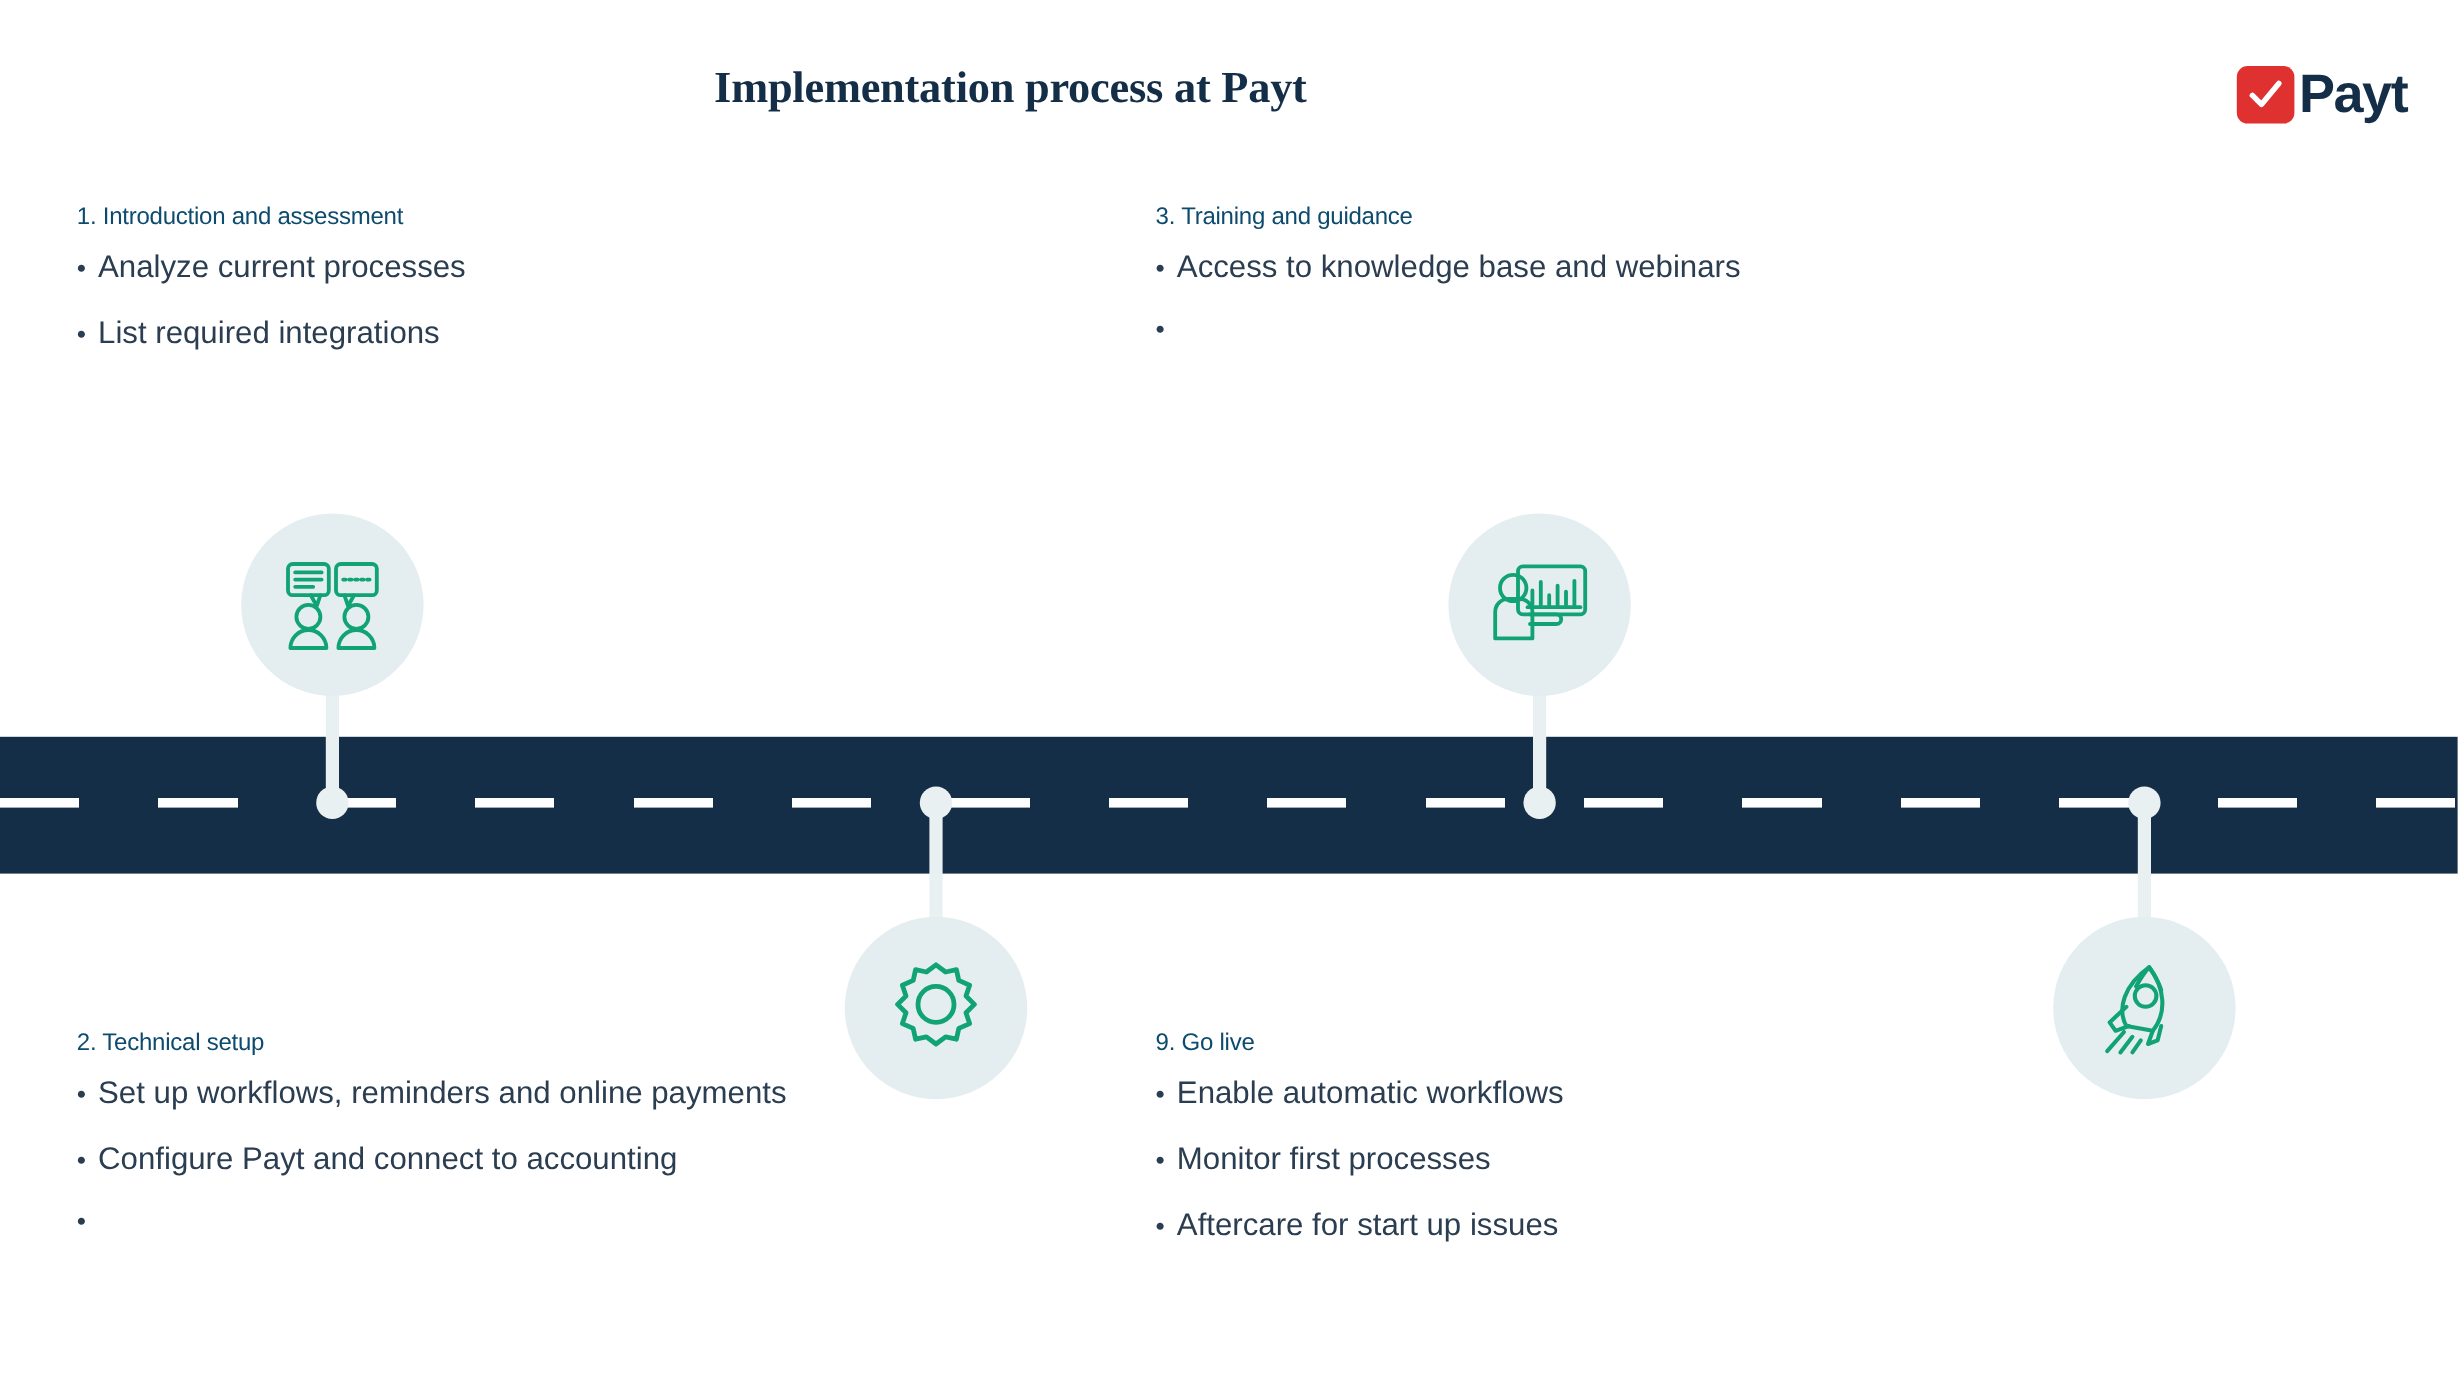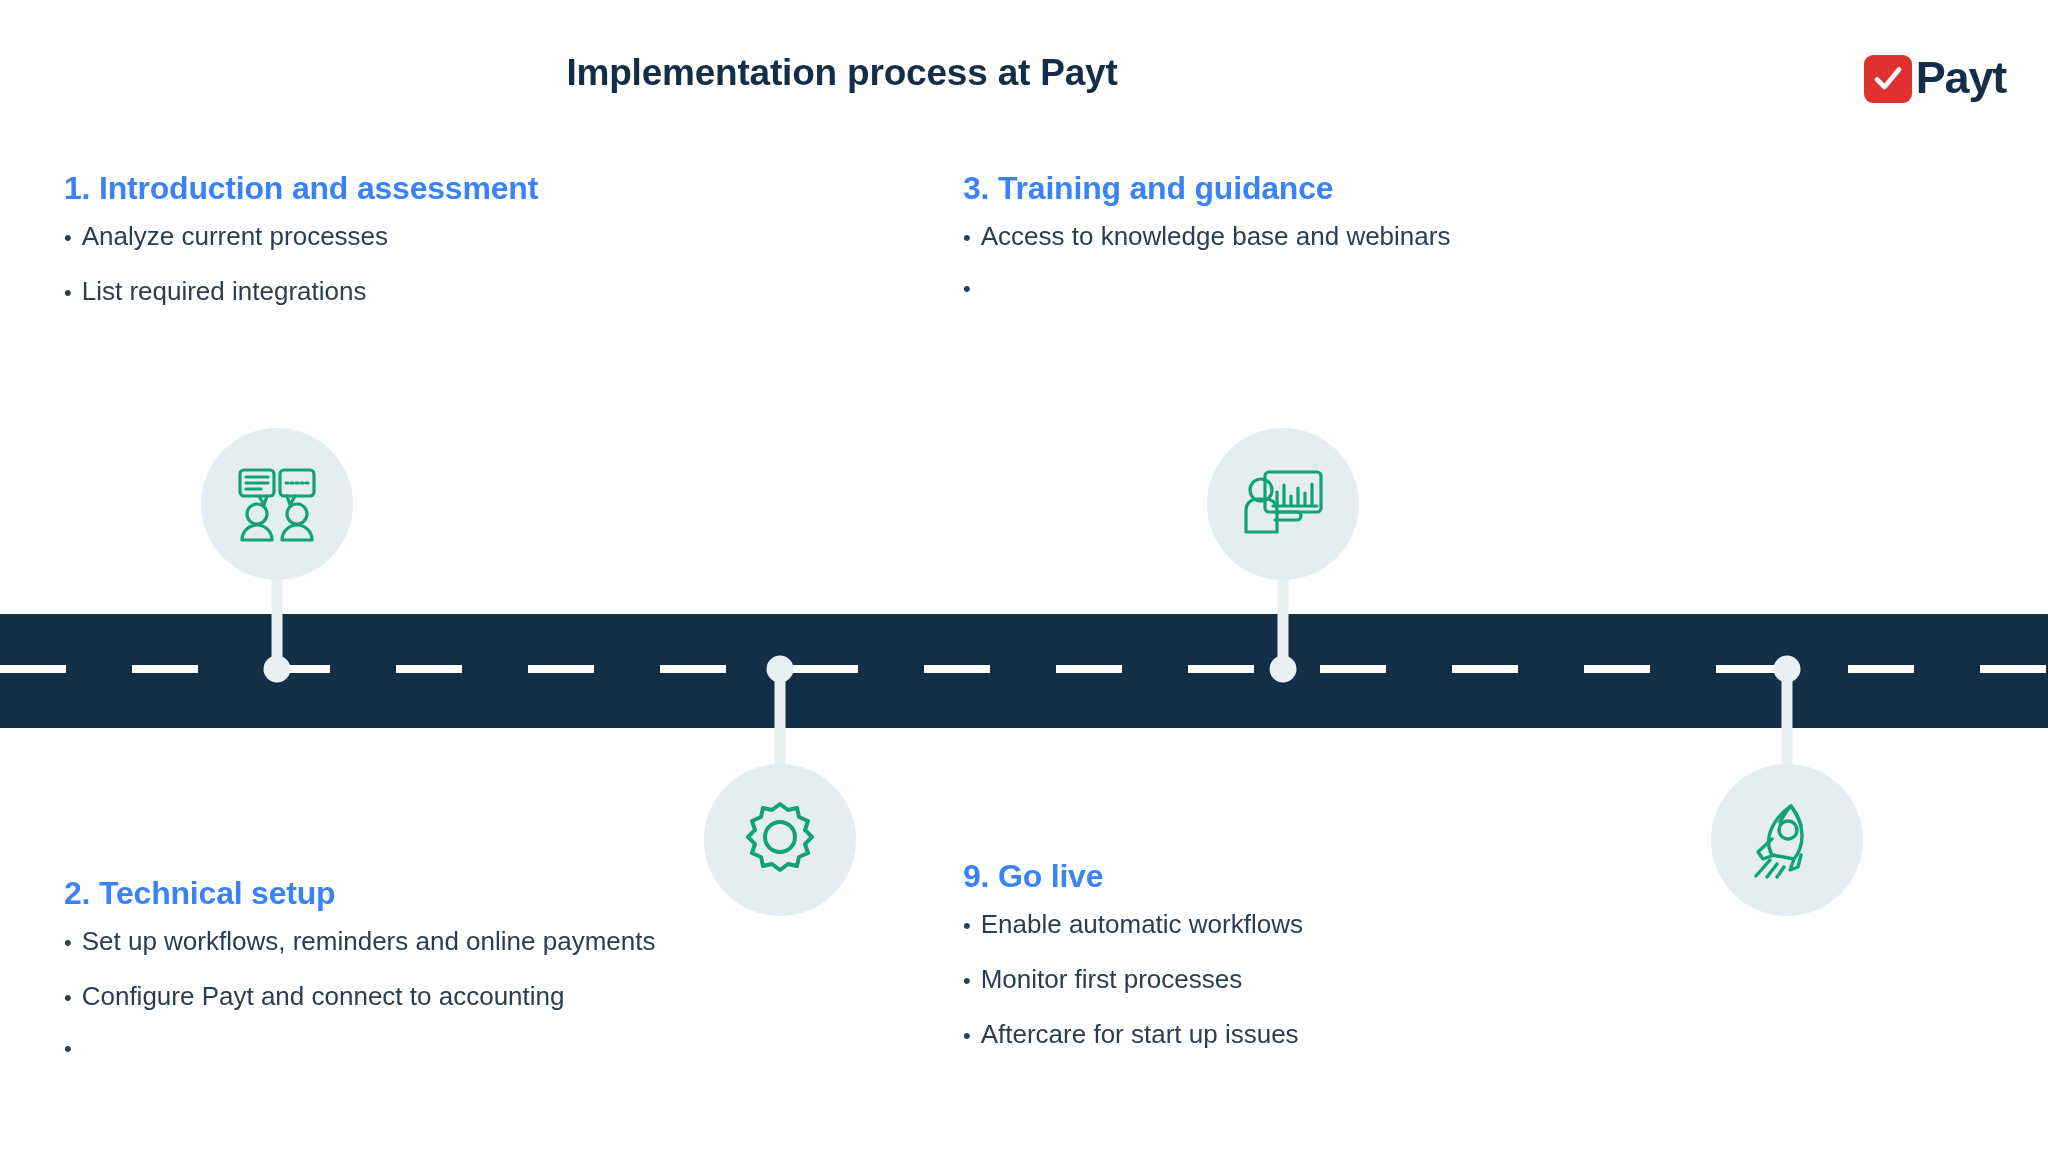--- a/index.html
+++ b/index.html
@@ -25,20 +25,21 @@
   .page-title {
     position: absolute;
     top: 52px;
     left: 0;
     width: 1684px;
     text-align: center;
     font-size: 37px;
     font-weight: bold;
     color: #152e47;
     letter-spacing: -0.2px;
+    font-family: Liberation Serif, serif;
   }
   .logo {
     position: absolute;
     top: 55px;
     right: 42px;
     display: flex;
     align-items: center;
     gap: 4px;
   }
   .logo-mark {
@@ -113,23 +114,23 @@
     transform: translateX(-50%);
     display: flex;
     align-items: center;
     justify-content: center;
   }
   .bubble svg { display: block; }
 
   
   .step { position: absolute; }
   .step-title {
-    font-size: 32px;
-    font-weight: bold;
-    color: #3b82f6;
+    font-size: 20px;
+    font-weight: normal;
+    color: #0c4a6e;
     margin: 0 0 16px 0;
     letter-spacing: -0.2px;
     white-space: nowrap;
   }
   .bullets {
     list-style: none;
     margin: 0;
     padding: 0;
   }
   .bullets li {
@@ -140,21 +141,21 @@
     white-space: nowrap;
     display: flex;
     align-items: baseline;
     gap: 10px;
   }
   .bullets li:last-child { margin-bottom: 0; }
   .bul-dot { color: #2b3d50; font-size: 22px; line-height: 1; }
 
   .step-1 { left: 64px; top: 170px; }
   .step-3 { left: 963px; top: 170px; }
-  .step-2 { left: 64px; top: 858px; margin-top: 17px; }
+  .step-2 { left: 64px; top: 858px; }
   .step-4 { left: 963px; top: 858px; }
 </style>
 </head>
 <body>
 
 <div id="stage">
 
   <div class="page-title">Implementation process at Payt</div>
 
   <div class="logo">

